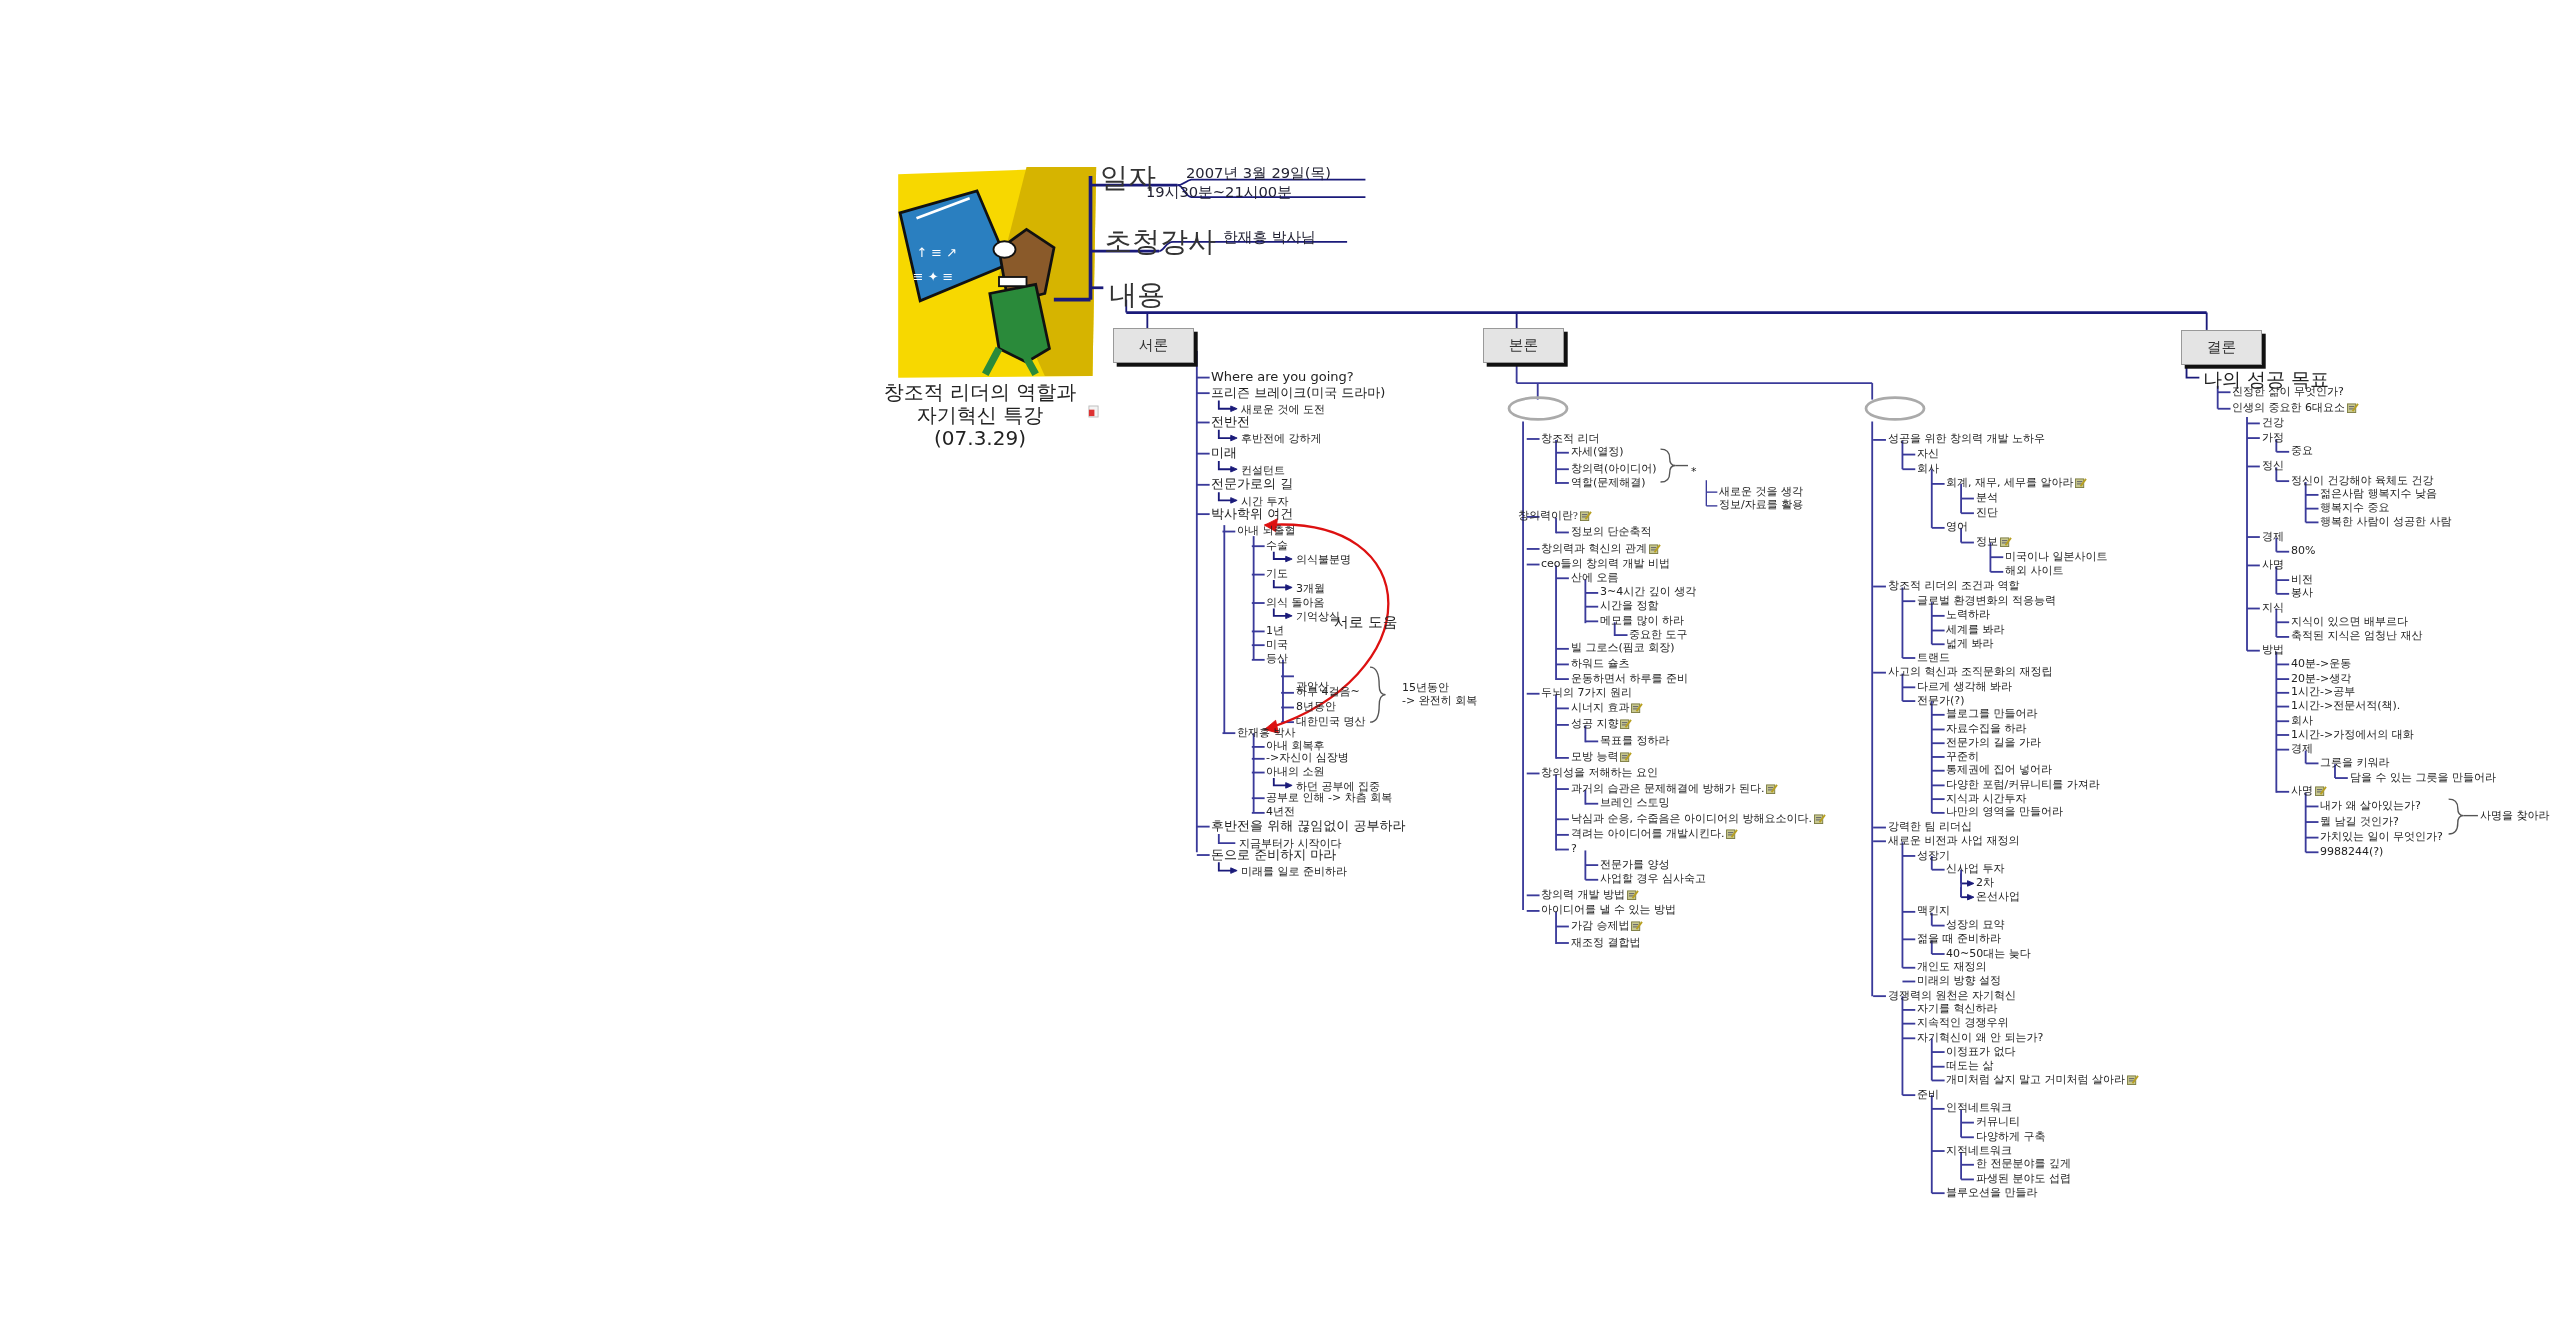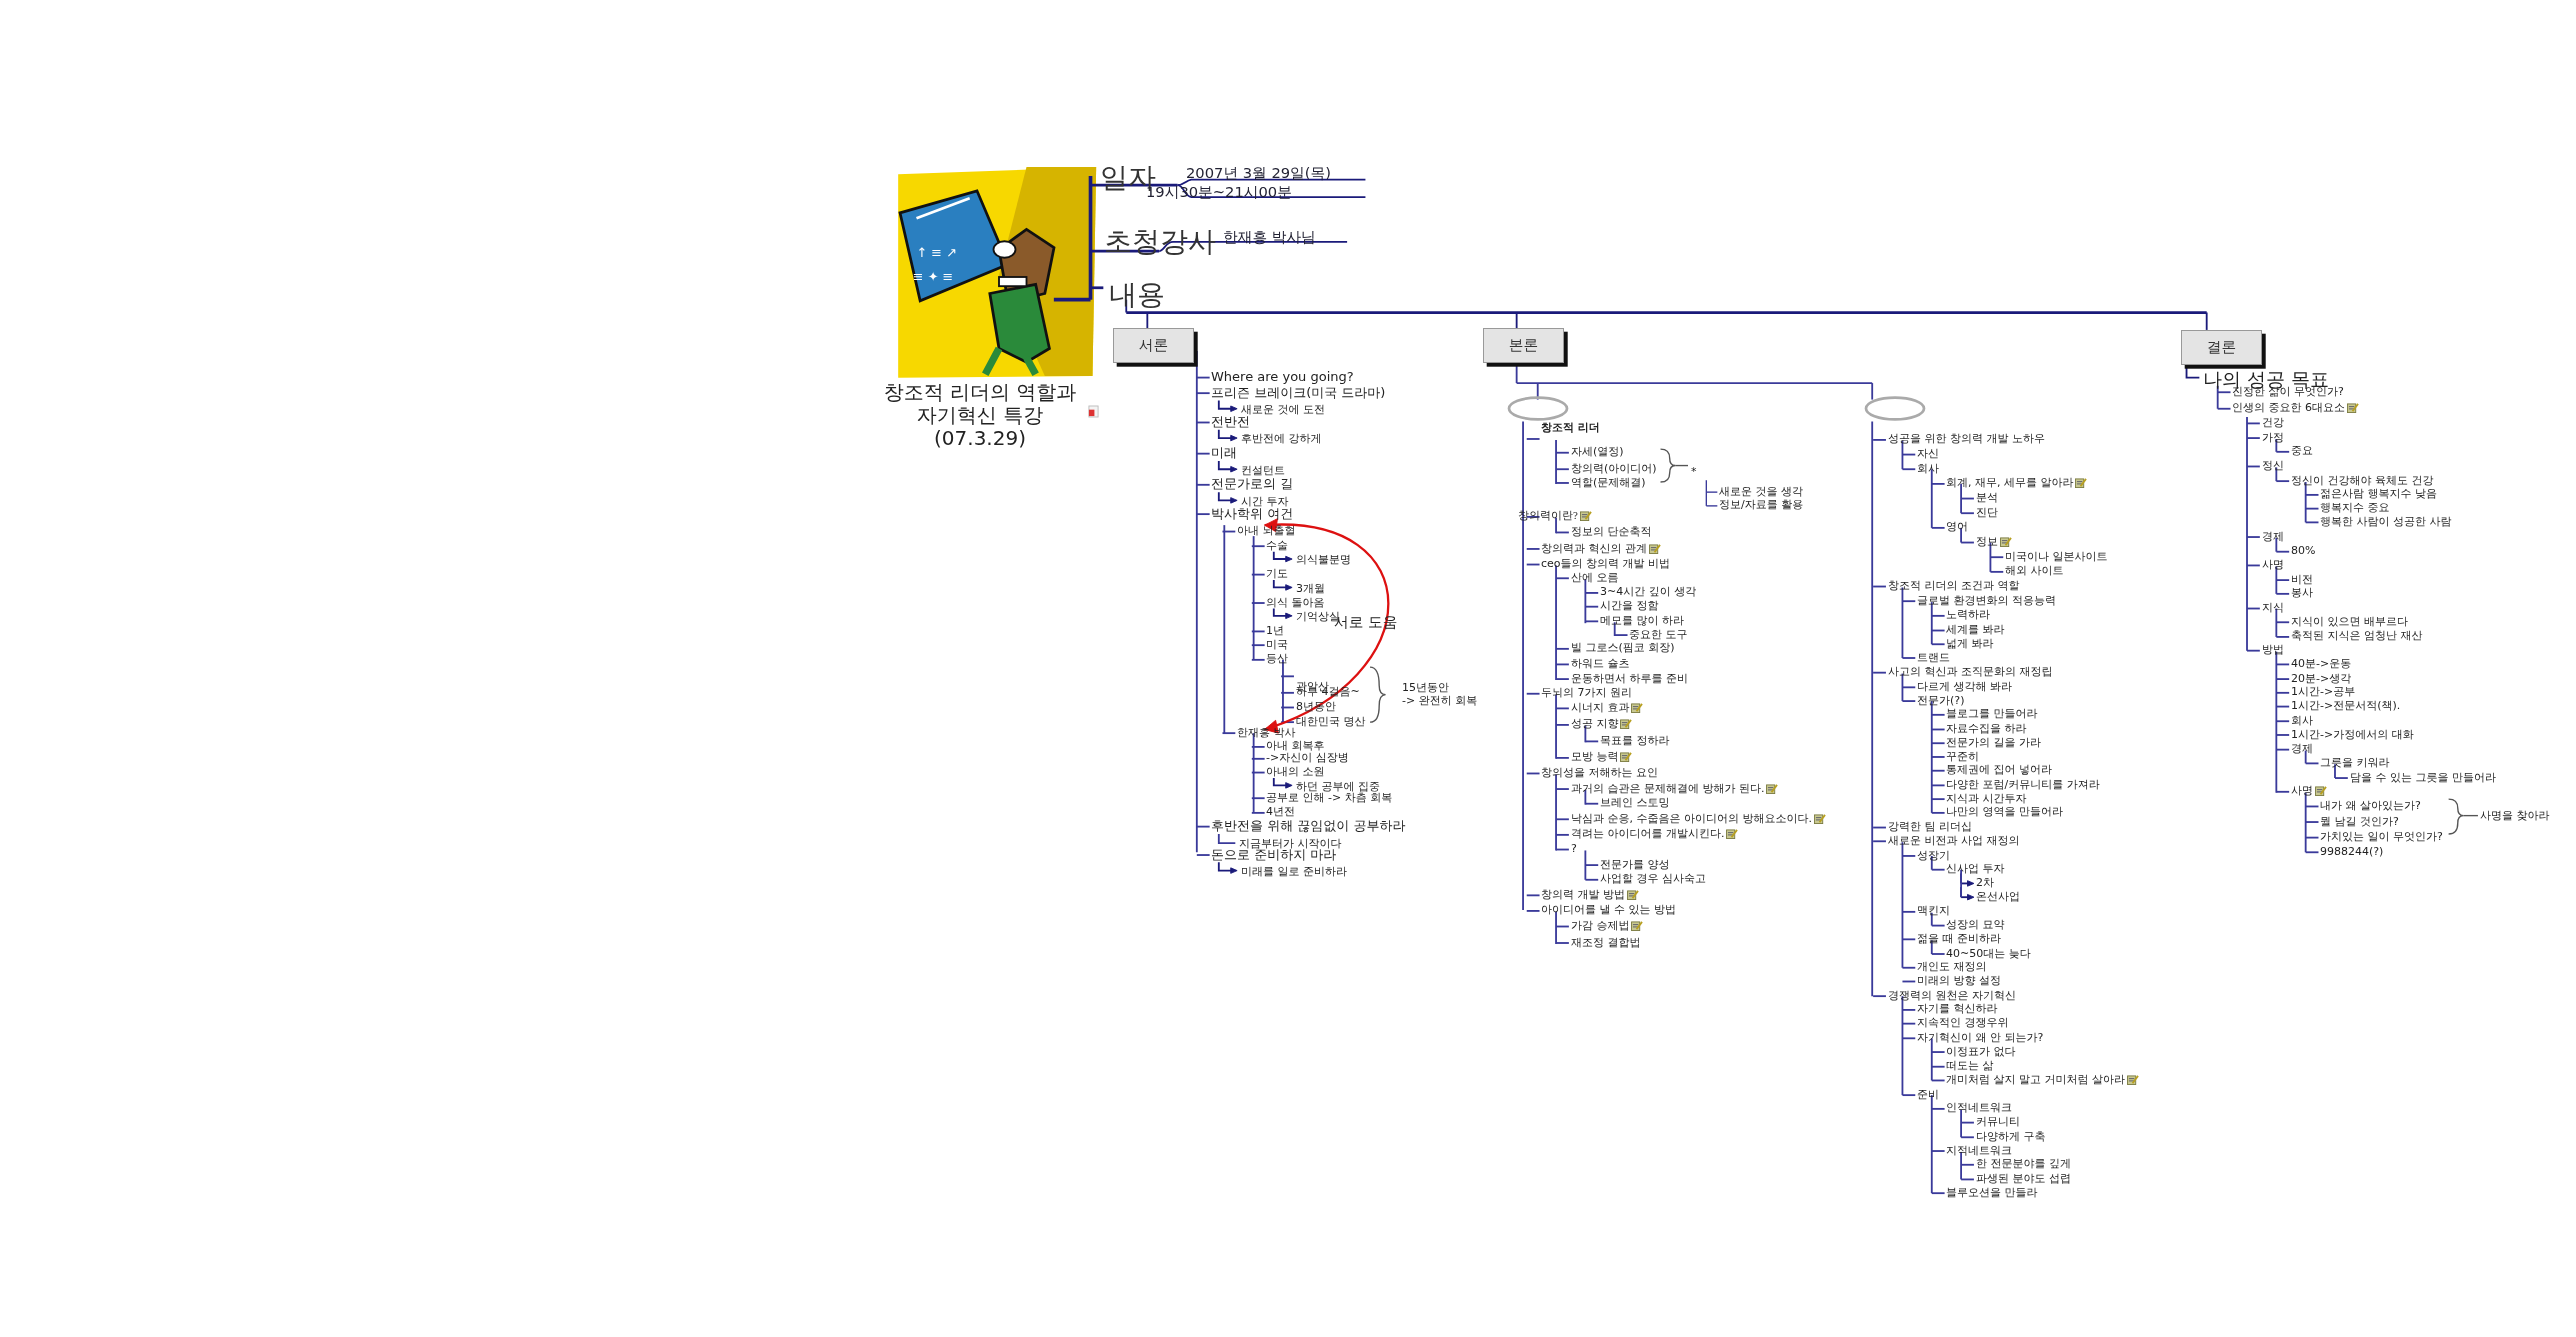--- a/index.html
+++ b/index.html
@@ -351,21 +351,21 @@
       <div class="t l2" style="left: 1296px; top: 781px;">하던 공부에 집중</div>
       <div class="t l2" style="left: 1266px; top: 792px;">공부로 인해 -&gt; 차츰 회복</div>
       <div class="t l2" style="left: 1266px; top: 806px;">4년전</div>
       <div class="t l1" style="left: 1211px; top: 819px;">후반전을 위해 끊임없이 공부하라</div>
       <div class="t l2" style="left: 1239px; top: 838px;">지금부터가 시작이다</div>
       <div class="t l1" style="left: 1211px; top: 848px;">돈으로 준비하지 마라</div>
       <div class="t l2" style="left: 1241px; top: 866px;">미래를 일로 준비하라</div>
       <div class="t l2" style="left: 1402px; top: 682px;">15년동안</div>
       <div class="t l2" style="left: 1402px; top: 695px;">-&gt; 완전히 회복</div>
       <div class="t l1" style="left: 1334px; top: 615px; font-size: 14.7px;">서로 도움</div>
-      <div class="t l2" style="left: 1541px; top: 422px; font-weight: bold;">창조적 리더</div>
+      <div class="t l2" style="left: 1541px; top: 433px;">창조적 리더</div>
       <div class="t l2" style="left: 1571px; top: 446px;">자세(열정)</div>
       <div class="t l2" style="left: 1571px; top: 463px;">창의력(아이디어)</div>
       <div class="t l2" style="left: 1571px; top: 477px;">역할(문제해결)</div>
       <div class="t l2" style="left: 1719px; top: 486px;">새로운 것을 생각</div>
       <div class="t l2" style="left: 1719px; top: 499px;">정보/자료를 활용</div>
       <div class="t l2" style="left: 1518px; top: 510px; font-family: Liberation Serif, serif;">창의력이란?<svg class="note" viewBox="0 0 13 11">
           <rect x="0.5" y="1" width="9" height="9.5" fill="#c8c890" stroke="#7a7a40"></rect>
           <line x1="2" y1="4" x2="8" y2="4" stroke="#556"></line>
           <line x1="2" y1="6.5" x2="8" y2="6.5" stroke="#556"></line>
           <path d="M6,9 L12,1" stroke="#b8a020" stroke-width="2"></path>

